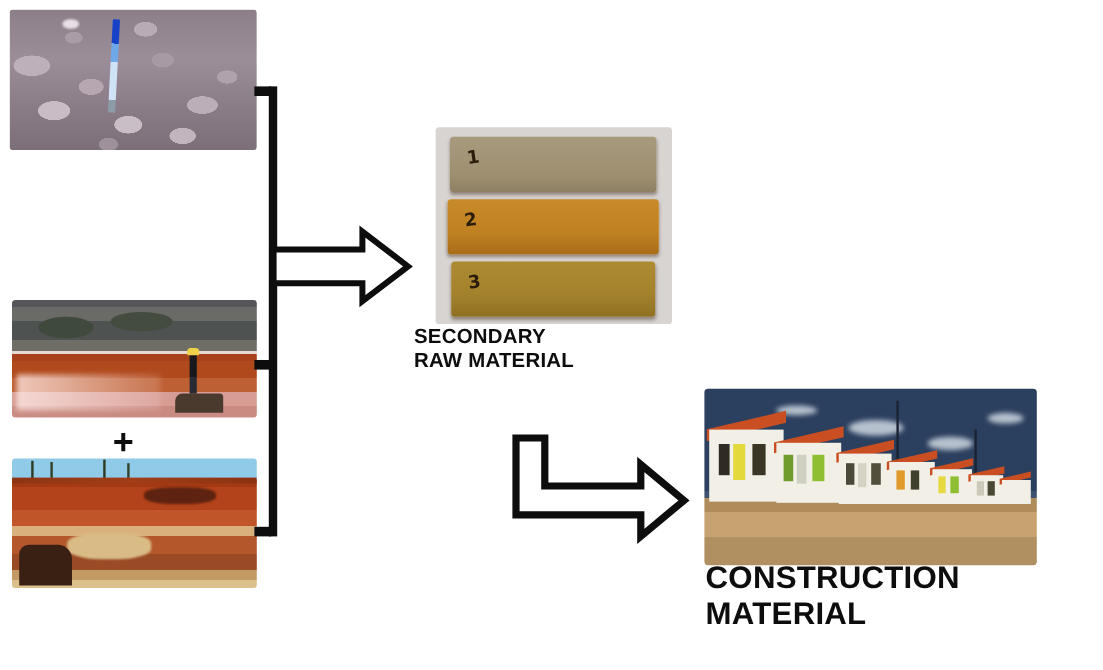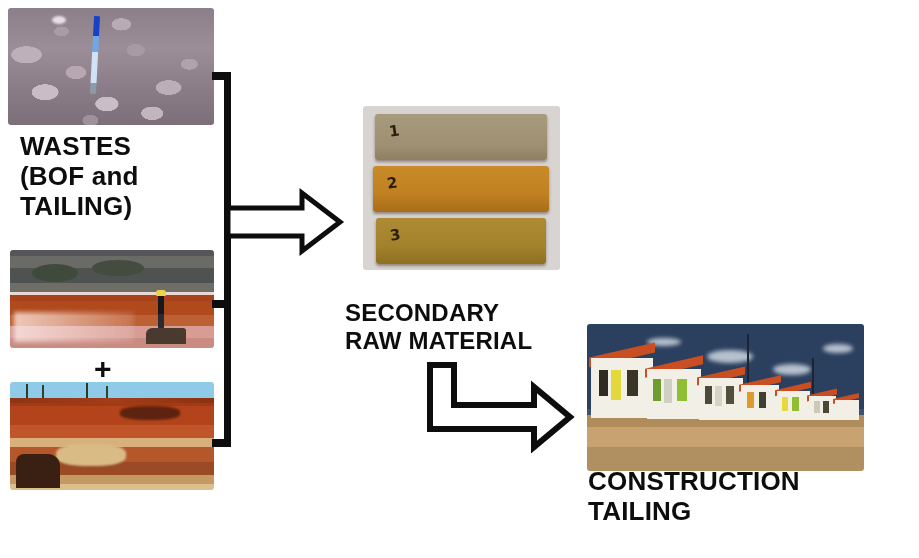--- a/index.html
+++ b/index.html
@@ -98,23 +98,20 @@
 </head>
 <body>
 
 <div class="stage">
 
   <div class="photo" id="photo-waste" title="Coarse grey-purple steel slag and rocky waste on the ground with a blue pen for scale">
     <div class="glint"></div>
     <div class="pen"></div>
   </div>
 
-  <div class="label" id="label-waste" style="left:20px;top:131px;font-size:26px;">WASTES
-(BOF and
-TAILING)</div>
 
   <div class="photo" id="photo-tailing" title="Reddish-brown tailings pond with dark rock slope and a worker in a yellow hard hat standing at the edge">
     <div class="rock1"></div>
     <div class="rock2"></div>
     <div class="refl"></div>
     <div class="ledge"></div>
     <div class="man"></div>
     <div class="hat"></div>
   </div>
 
@@ -137,21 +134,21 @@
       <span class="num">1</span>
     </div>
     <div class="bar b2">
       <span class="num">2</span>
     </div>
     <div class="bar b3">
       <span class="num">3</span>
     </div>
   </div>
 
-  <div class="label" id="label-secondary" style="left:345px;top:299px;font-size:24px;">SECONDARY
+  <div class="label" id="label-secondary" style="left:345px;top:271px;font-size:17px;">SECONDARY
 RAW MATERIAL</div>
 
   <div class="photo" id="photo-houses" title="Row of white single-storey houses with orange tiled roofs and coloured doors on sandy ground">
     <div class="cloud" style="left:120px;top:26px;width:46px;height:13px;"></div>
     <div class="cloud" style="left:186px;top:40px;width:38px;height:11px;"></div>
     <div class="cloud" style="left:236px;top:20px;width:30px;height:9px;"></div>
     <div class="cloud" style="left:60px;top:14px;width:34px;height:8px;"></div>
 
     <div class="pole" style="left:160px;top:10px;height:84px;"></div>
     <div class="pole" style="left:225px;top:34px;height:58px;"></div>
@@ -193,21 +190,21 @@
     <div class="house" style="left:222px;top:72px;width:27px;height:24px;">
       <div class="door" style="position:absolute;left:5px;top:5px;width:6px;height:12px;background:#cdc9ba;"></div>
       <div class="door" style="position:absolute;left:14px;top:5px;width:6px;height:12px;background:#4a4735;"></div>
     </div>
 
     <div class="roof" style="left:246px;top:72px;width:26px;height:5px;transform:skewY(-13deg);"></div>
     <div class="house" style="left:248px;top:76px;width:24px;height:20px;"></div>
   </div>
 
   <div class="label" id="label-construction" style="left:588px;top:466px;font-size:26px;">CONSTRUCTION
-TAILING</div>
+MATERIAL</div>
 
   <svg id="flow-svg" viewBox="0 0 919 558" xmlns="http://www.w3.org/2000/svg">
 
     <g fill="#0d0d0d">
       <rect x="224" y="72" width="7" height="375"></rect>
       <rect x="212" y="72" width="14" height="8"></rect>
       <rect x="212" y="300" width="14" height="8"></rect>
       <rect x="212" y="439" width="14" height="8"></rect>
     </g>
 

